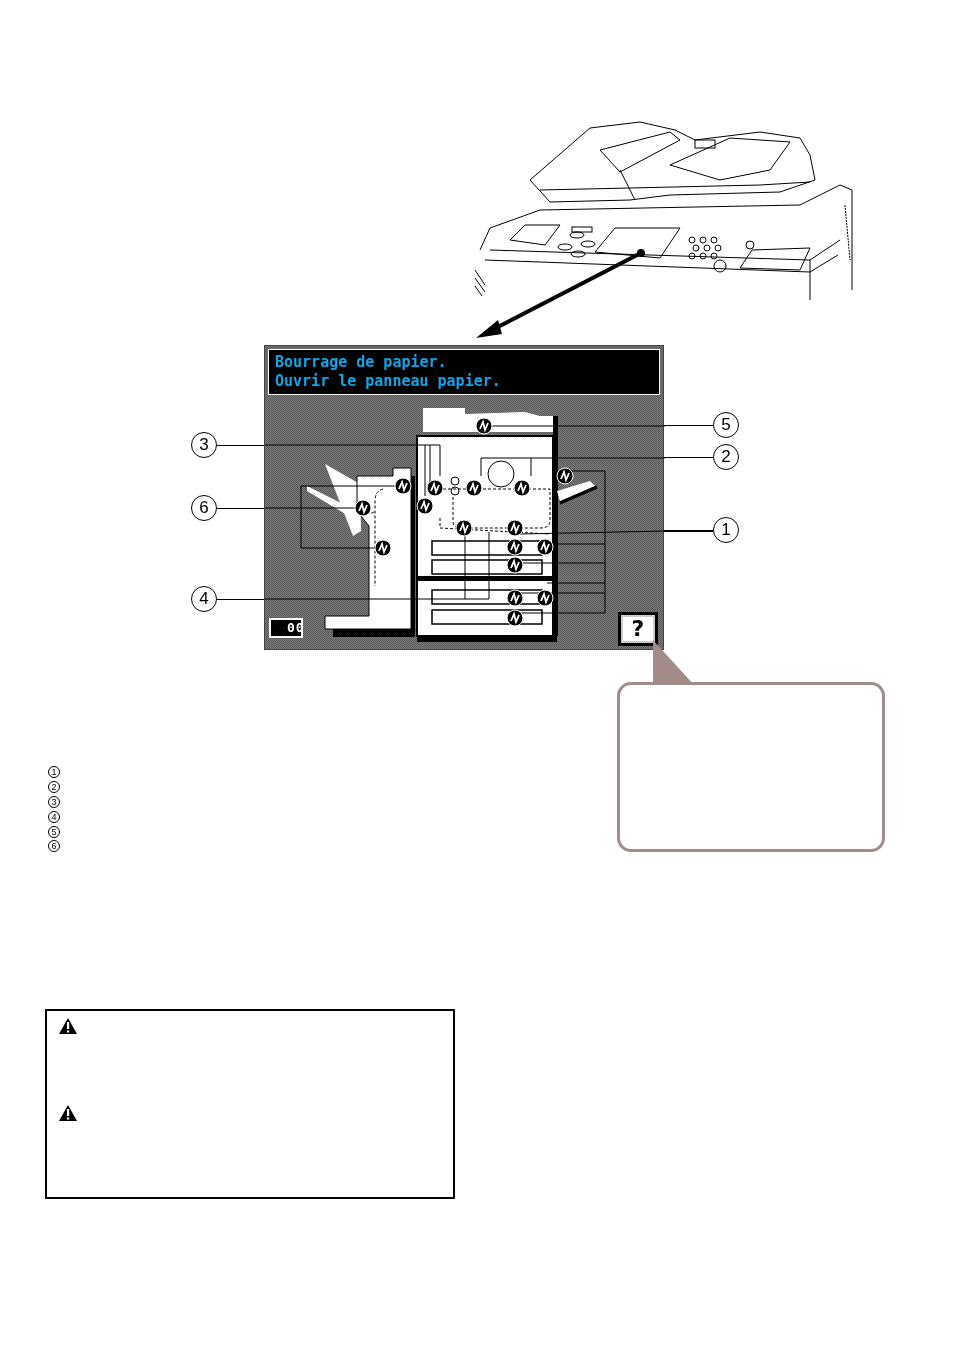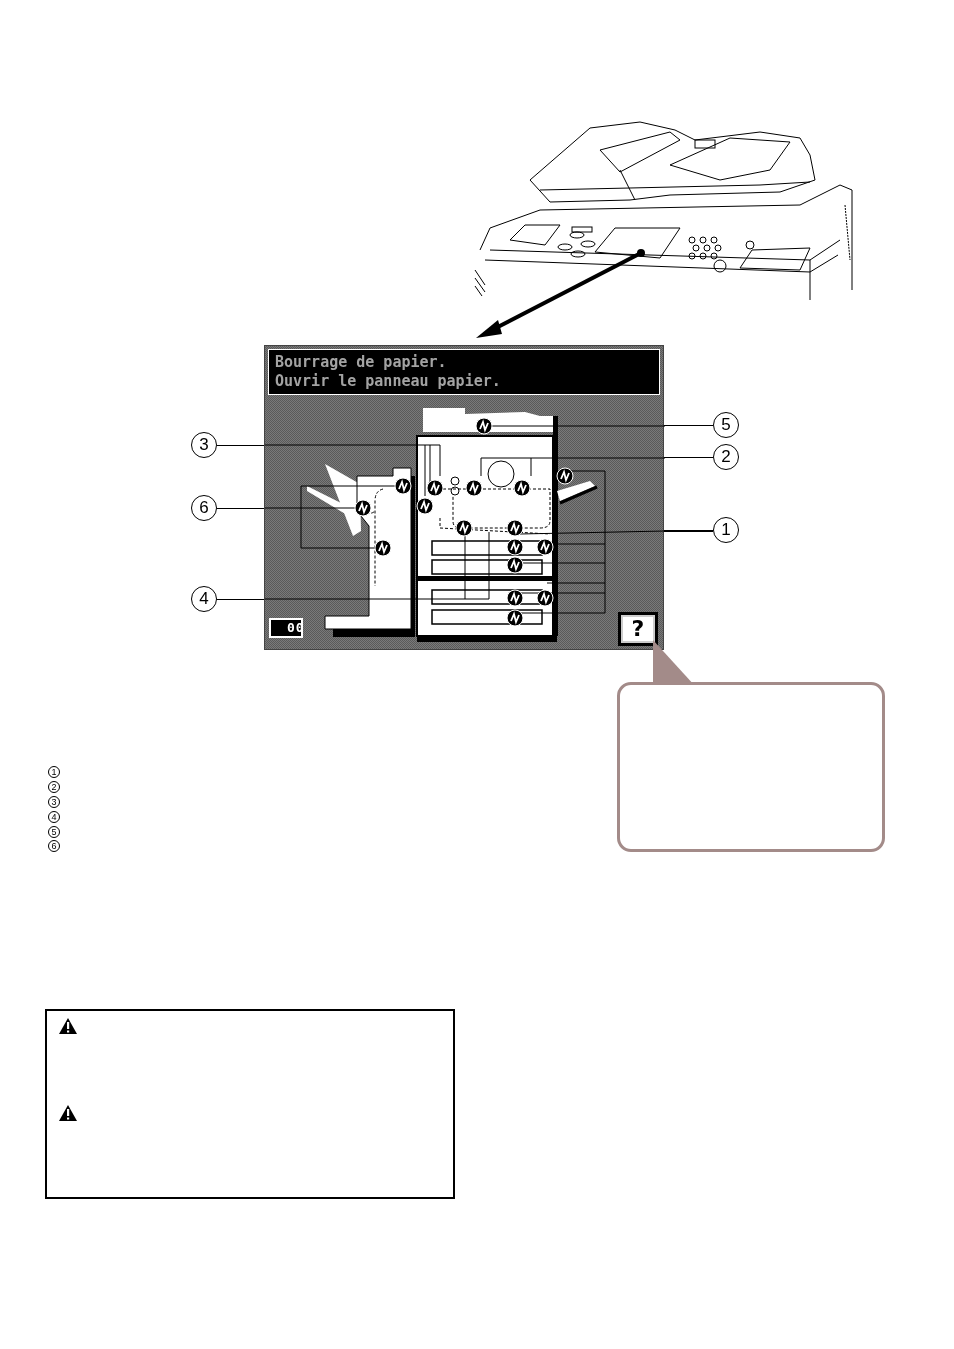--- a/index.html
+++ b/index.html
@@ -14,21 +14,21 @@
   
   #panel { left: 264px; top: 345px; width: 400px; height: 305px;
            background-color: #7a7a7a;
            background-image:
              linear-gradient(45deg, #5a5a5a 25%, transparent 25%, transparent 75%, #5a5a5a 75%),
              linear-gradient(45deg, #5a5a5a 25%, transparent 25%, transparent 75%, #5a5a5a 75%);
            background-size: 2px 2px; background-position: 0 0, 1px 1px;
            border: 1px solid #444; box-sizing: border-box; }
   #panel-msg { left: 3px; top: 3px; width: 392px; height: 46px; background: #000;
                border: 1px solid #fff; box-sizing: border-box;
-               color: #a3a3a3; font-family: "DejaVu Sans Mono", monospace; font-weight: bold;
+               color: #0ea5e9; font-family: "DejaVu Sans Mono", monospace; font-weight: bold;
                font-size: 15px; line-height: 19px; padding: 3px 6px; }
   #panel-msg div { white-space: nowrap; }
   #machine-svg { left: 0; top: 0; width: 400px; height: 305px; }
   #counter { left: 4px; top: 272px; width: 34px; height: 20px; background: #000;
              border: 2px solid #fff; box-sizing: border-box; color: #fff;
              font-family: "DejaVu Sans Mono", monospace; font-weight: bold; font-size: 13px;
              line-height: 16px; text-align: center; letter-spacing: 1px; padding-left: 16px; }
   #help-btn { left: 353px; top: 266px; width: 40px; height: 34px; background: #fff;
               border: 3px solid #000; box-shadow: inset 0 0 0 2px #ccc;
               box-sizing: border-box; font-family: "DejaVu Sans", sans-serif;

